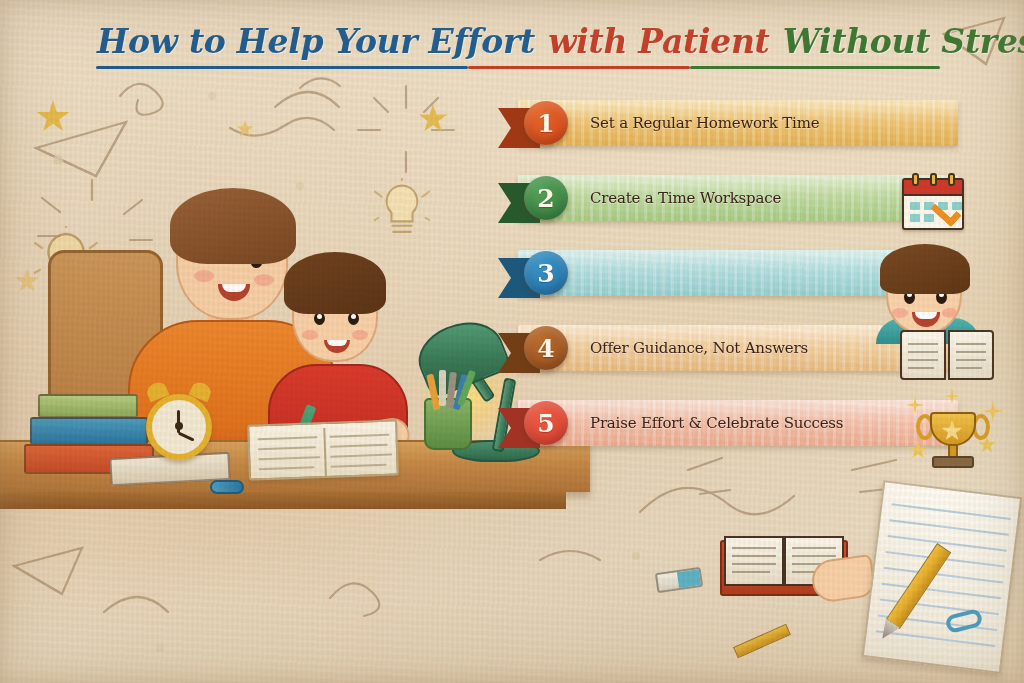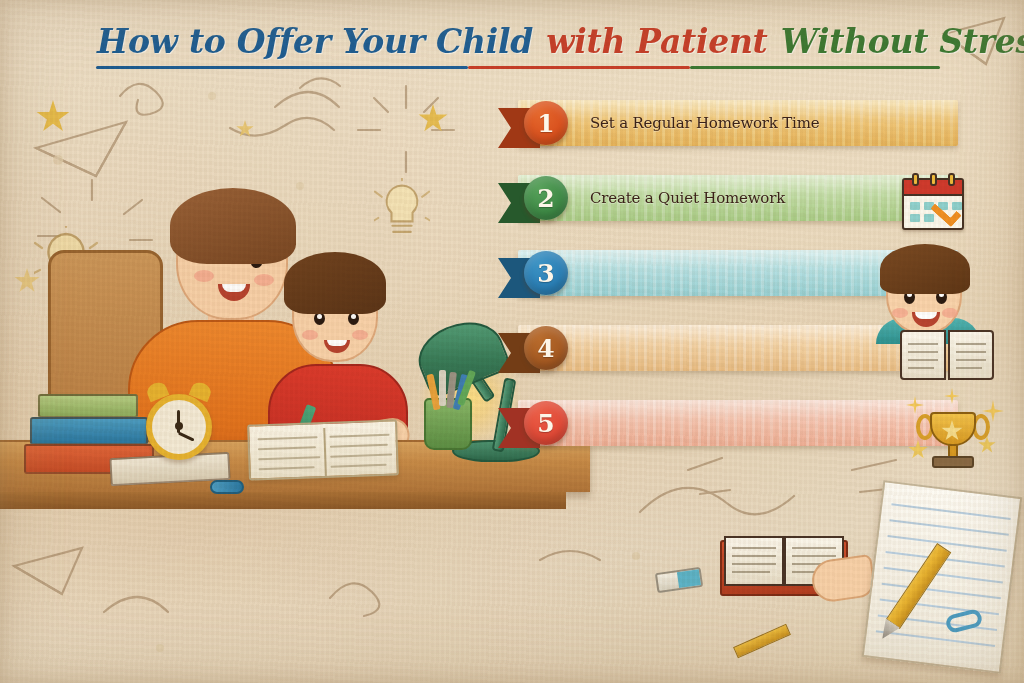--- a/index.html
+++ b/index.html
@@ -438,21 +438,21 @@
     </g>
   </svg>
 
   <div class="star-doodle" style="left:36px;top:100px;width:34px;height:34px;background:#e8be4d;"></div>
   <div class="star-doodle" style="left:418px;top:104px;width:30px;height:30px;background:#e6bd52;"></div>
   <div class="star-doodle" style="left:236px;top:120px;width:18px;height:18px;background:#e8c469;opacity:.85"></div>
   <div class="star-doodle" style="left:14px;top:268px;width:26px;height:26px;background:#e9c66d;opacity:.7"></div>
 
   <div id="title-block">
     <div id="title">
-      <span style="color:#1f5f96">How to Offer Your Child</span>
+      <span style="color:#1f5f96">How to Help Your Effort</span>
       <span style="color:#c8402a">with Patient</span>
       <span style="color:#3d7a33">Without Stress?</span>
     </div>
     <div id="rule-wrap">
       <div class="rule" style="width:372px;background:#1f5f96"></div>
       <div class="rule" style="width:222px;background:#c8402a"></div>
       <div class="rule" style="width:250px;background:#3d7a33"></div>
     </div>
   </div>
 
@@ -530,39 +530,41 @@
     <div class="ribbon-tail" style="background:#c3441a"></div>
     <div class="banner-strip" style="background:linear-gradient(180deg,#f7dda0,#eec374 55%,#e5b45f)"></div>
     <div class="badge" style="background:radial-gradient(circle at 36% 30%,#e4672c,#d9521f 55%,#b8410f)">1</div>
     <div class="banner-label">Set a Regular Homework Time</div>
   </div>
 
   <div class="banner-row" style="top:175px">
     <div class="ribbon-tail" style="background:#2f6d36"></div>
     <div class="banner-strip" style="background:linear-gradient(180deg,#d6e9bf,#bcd99f 55%,#aacd8c)"></div>
     <div class="badge" style="background:radial-gradient(circle at 36% 30%,#57a15a,#3f8a46 55%,#2e6c35)">2</div>
-    <div class="banner-label">Create a Quiet Homework</div>
+    <div class="banner-label">Create a Time Workspace</div>
   </div>
 
   <div class="banner-row" style="top:250px">
     <div class="ribbon-tail" style="background:#226a97"></div>
     <div class="banner-strip" style="background:linear-gradient(180deg,#cdeced,#aedde0 55%,#98d2d6)"></div>
     <div class="badge" style="background:radial-gradient(circle at 36% 30%,#3c93c4,#2b7fb5 55%,#1d6592)">3</div>
   </div>
 
   <div class="banner-row" style="top:325px">
     <div class="ribbon-tail" style="background:#8c4a1b"></div>
     <div class="banner-strip" style="background:linear-gradient(180deg,#fae3c0,#f2d0a0 55%,#e9bf8a)"></div>
     <div class="badge" style="background:radial-gradient(circle at 36% 30%,#b86b2c,#a55a22 55%,#81431a)">4</div>
+    <div class="banner-label">Offer Guidance, Not Answers</div>
   </div>
 
   <div class="banner-row" style="top:400px">
     <div class="ribbon-tail" style="background:#c43d2c"></div>
     <div class="banner-strip" style="background:linear-gradient(180deg,#fad9cb,#f5c2ad 55%,#efb29c)"></div>
     <div class="badge" style="background:radial-gradient(circle at 36% 30%,#ea5c45,#e04a37 55%,#bc3525)">5</div>
+    <div class="banner-label">Praise Effort &amp; Celebrate Success</div>
   </div>
 
   <div id="cal">
     <div id="cal-top"></div>
     <div class="cal-ring" style="left:8px"></div>
     <div class="cal-ring" style="left:26px"></div>
     <div class="cal-ring" style="left:44px"></div>
     <div class="cal-cell" style="left:6px;top:22px"></div>
     <div class="cal-cell" style="left:20px;top:22px"></div>
     <div class="cal-cell" style="left:34px;top:22px"></div>

